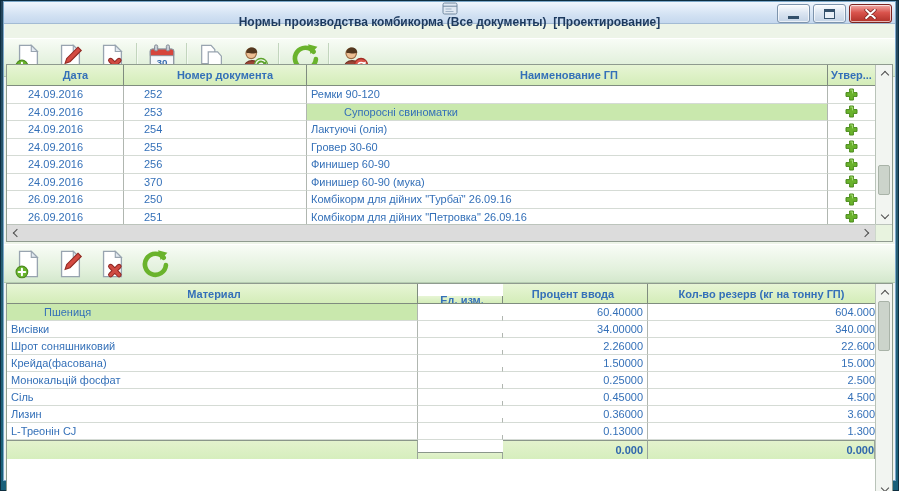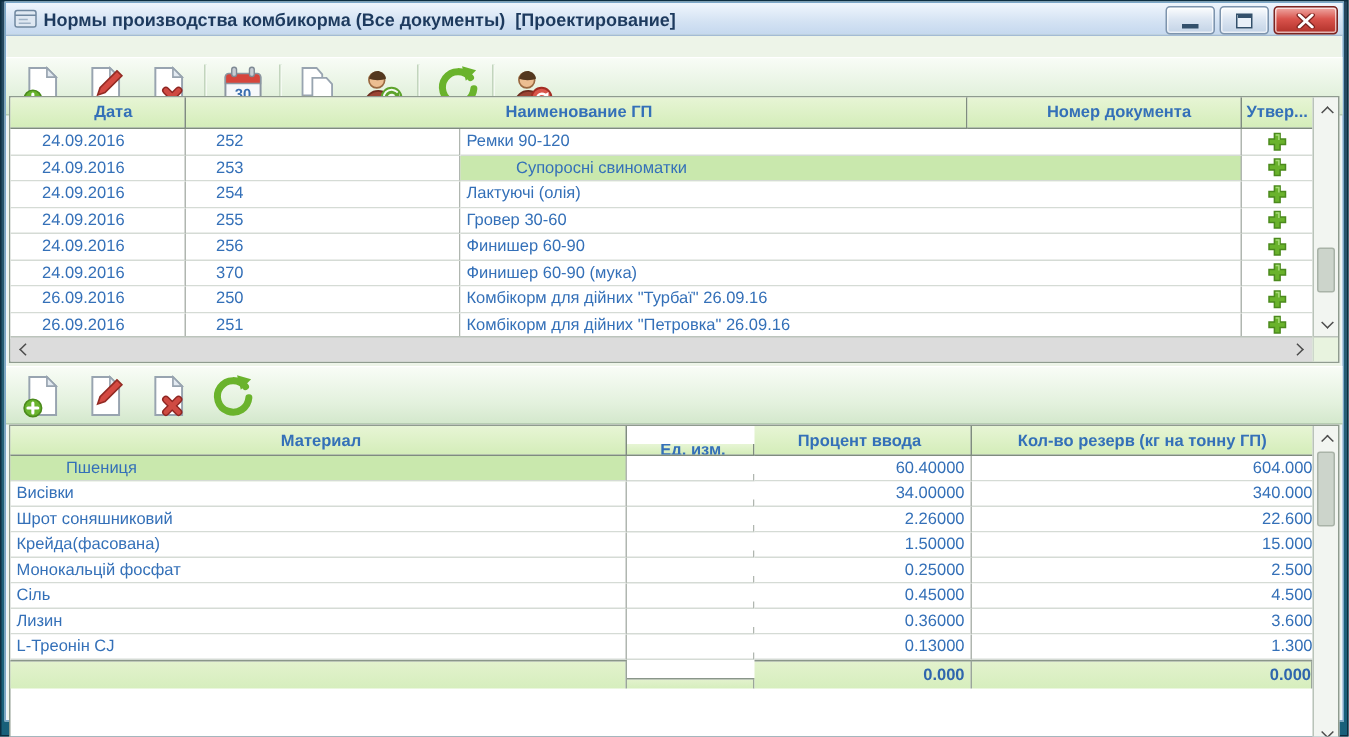--- a/index.html
+++ b/index.html
@@ -12,21 +12,21 @@
   .window{
     position:absolute;left:3px;right:3px;top:1px;bottom:10px;
     background:#edf4e8;border:1px solid #7ba7c9;
     box-shadow:inset 0 0 0 1px #eef4fa;
   }
   
   .titlebar{
     position:absolute;left:0;right:0;top:0;height:21px;
     background:linear-gradient(#f0f6fd,#d3e2f3 60%,#c5d8ee);
     border-bottom:1px solid #a3bbd4;
-    display:flex;align-items:center;
+    display:flex;align-items:center;flex-direction:column;
   }
   .win-icon{margin:0 4px 0 5px;display:flex;}
   .title{font-size:12px;font-weight:700;color:#1d3a5e;white-space:pre;}
   .win-buttons{position:absolute;top:2px;right:3px;display:flex;}
   .wbtn{
     width:31px;height:17px;border:1px solid #7d94ad;border-radius:3px;
     background:linear-gradient(#fcfdfe,#dce6f2 45%,#c3d3e6);
     display:flex;align-items:center;justify-content:center;margin-left:3px;
     box-shadow:inset 0 0 0 1px rgba(255,255,255,.65);cursor:pointer;
   }
@@ -204,22 +204,22 @@
     <circle cx="23.5" cy="23.5" r="7" fill="#d9554a" stroke="#a32e24" stroke-width="1.4"></circle>
     <path d="M20.3 24.2a3.4 3.4 0 013.4-3.4c1.6 0 2.9.9 3.4 2" fill="none" stroke="#fff" stroke-width="1.8"></path>
     <path d="M28.5 19.6l-.2 3.9-3.4-1.9z" fill="#fff"></path>
         </svg>
       </div>
     </div>
 
   <div class="grid" id="docs-grid">
     <div class="ghead" id="docs-head">
         <div class="hc t-date">Дата</div>
+        <div class="hc t-num">Номер документа</div>
         <div class="hc t-name">Наименование ГП</div>
-        <div class="hc t-num">Номер документа</div>
         <div class="hc t-appr">Утвер...</div>
       </div>
     <div class="gbody" id="docs-body">
         <div class="grow">
           <div class="bc t-date">24.09.2016</div>
           <div class="bc t-num">252</div>
           <div class="bc t-name">Ремки 90-120</div>
           <div class="bc t-appr">
             <div class="plus-ic">
               <svg width="13" height="13" viewBox="0 0 13 13">

